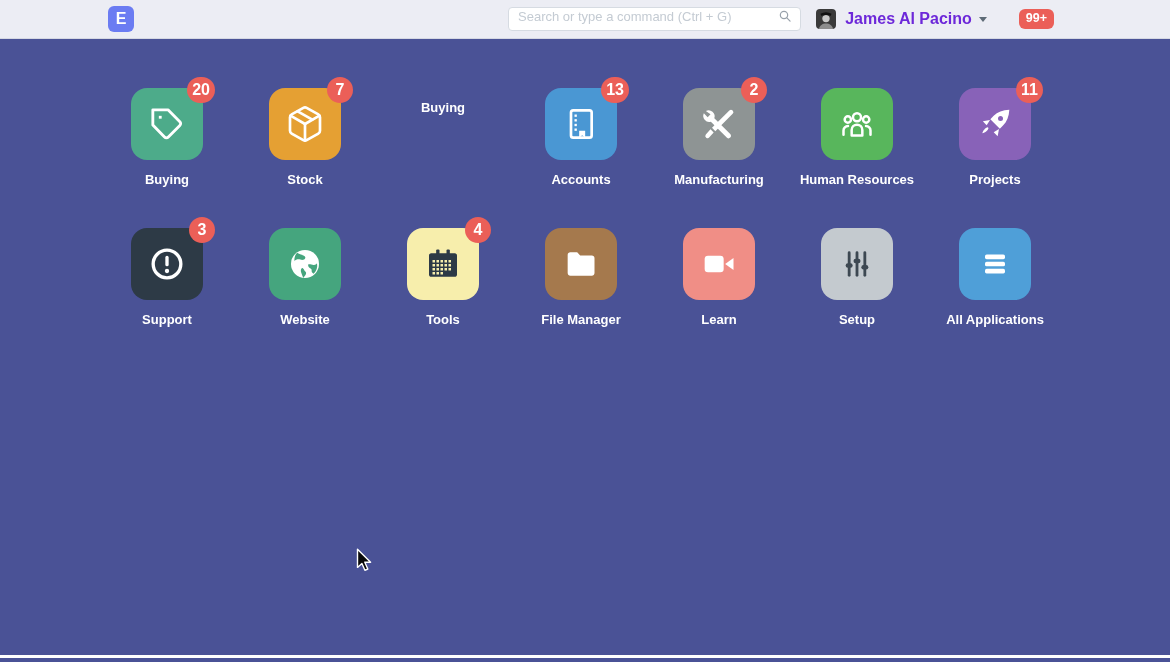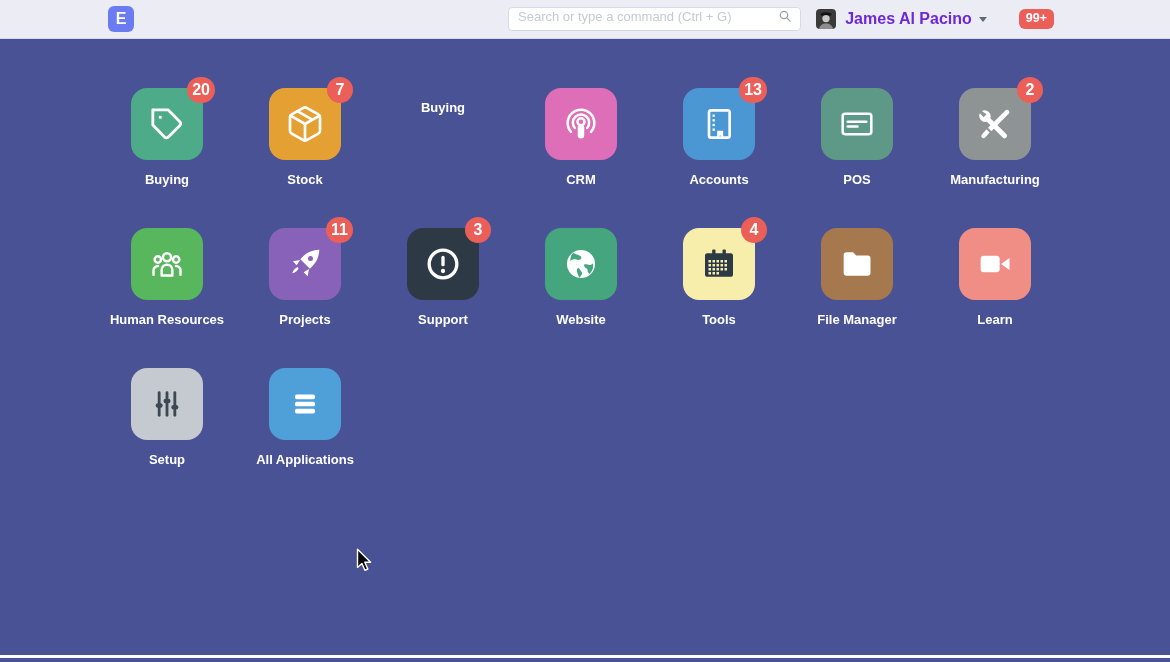--- a/index.html
+++ b/index.html
@@ -218,61 +218,38 @@
           </svg>
       <span class="badge">7</span>
     </div>
     <div class="app-label">Stock</div>
   </div>
 
   <div class="app-cell">
     <div class="app-label">Buying</div>
   </div>
 
-  <div class="app-cell">
-    <div class="app-icon" style="background: rgb(221, 110, 183); --tile: #dd6eb7;">
-          <svg viewBox="0 0 24 24" fill="none" stroke="currentColor" stroke-width="1.5" stroke-linecap="round">
-            <circle cx="12" cy="10.7" r="2.1"></circle>
-            <path d="M10.8 14h2.4v4.7a1.2 1.2 0 0 1-2.4 0z" fill="currentColor" stroke="currentColor" stroke-linejoin="round"></path>
-            <path d="M8.3 14.4a4.9 4.9 0 1 1 7.4 0"></path>
-            <path d="M6 16.7a8 8 0 1 1 12 0"></path>
-          </svg>
-
-    </div>
-    <div class="app-label">CRM</div>
-  </div>
 
   <div class="app-cell">
     <div class="app-icon" style="background: rgb(74, 151, 211); --tile: #4a97d3;">
           <svg viewBox="0 0 24 24" fill="none" stroke="currentColor" stroke-width="1.6" stroke-linejoin="round">
             <rect x="6" y="3.8" width="12.4" height="16.4" rx="1.3"></rect>
             <g fill="currentColor" stroke="none">
               <rect x="8.1" y="6.3" width="1.4" height="1.4"></rect>
               <rect x="8.1" y="9.1" width="1.4" height="1.4"></rect>
               <rect x="8.1" y="11.9" width="1.4" height="1.4"></rect>
               <rect x="8.1" y="14.7" width="1.4" height="1.4"></rect>
               <path d="M10.9 20.2v-4.1h3.6v4.1l-1.8-1.5z"></path>
             </g>
           </svg>
       <span class="badge">13</span>
     </div>
     <div class="app-label">Accounts</div>
   </div>
 
-  <div class="app-cell">
-    <div class="app-icon" style="background: rgb(94, 153, 135); --tile: #5e9987;">
-          <svg viewBox="0 0 24 24" fill="none" stroke="currentColor" stroke-width="1.5" stroke-linecap="round">
-            <rect x="3.4" y="5.9" width="17.2" height="12.2" rx="1.4"></rect>
-            <line x1="6.4" y1="10.7" x2="17.6" y2="10.7"></line>
-            <line x1="6.4" y1="13.5" x2="12.3" y2="13.5"></line>
-          </svg>
-
-    </div>
-    <div class="app-label">POS</div>
-  </div>
 
   <div class="app-cell">
     <div class="app-icon" style="background: rgb(142, 148, 148); --tile: #8e9494;">
           <svg viewBox="0 0 24 24" fill="currentColor" stroke="none">
             <path d="M4.1 4.2a3.6 3.6 0 0 1 5.1 4.3l9.7 9.7a1.5 1.5 0 0 1-2.1 2.1L7.1 10.6A3.6 3.6 0 0 1 2.9 5.6l2.3 2.3 1.7-1.7z"></path>
             <path d="M18.2 3.9a1.4 1.4 0 0 1 2 2l-1.2 1.2-9.2 9.2-2-2 9.2-9.2z"></path>
             <path d="M6.9 15.2l1.9 1.9-2.6 2.9a1.35 1.35 0 0 1-2.1-1.7z"></path>
           </svg>
       <span class="badge">2</span>
     </div>

